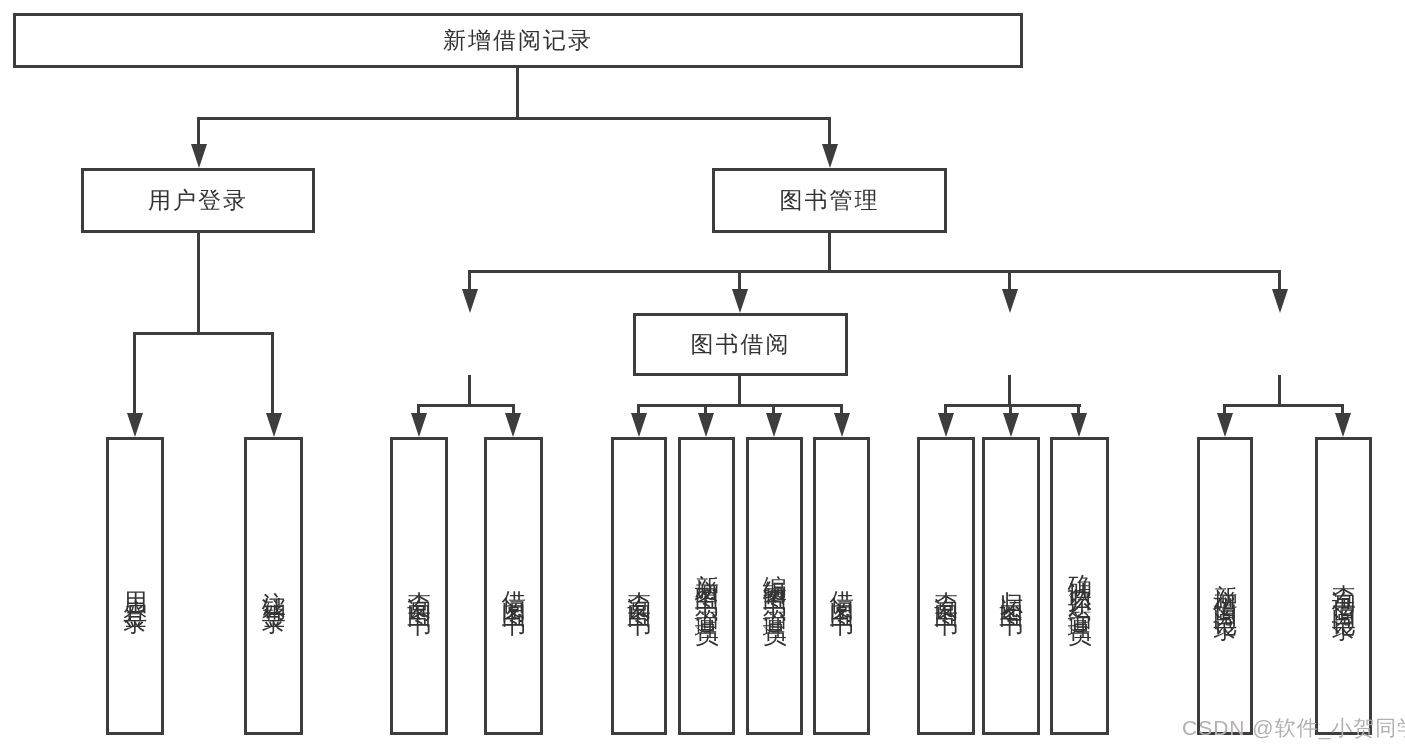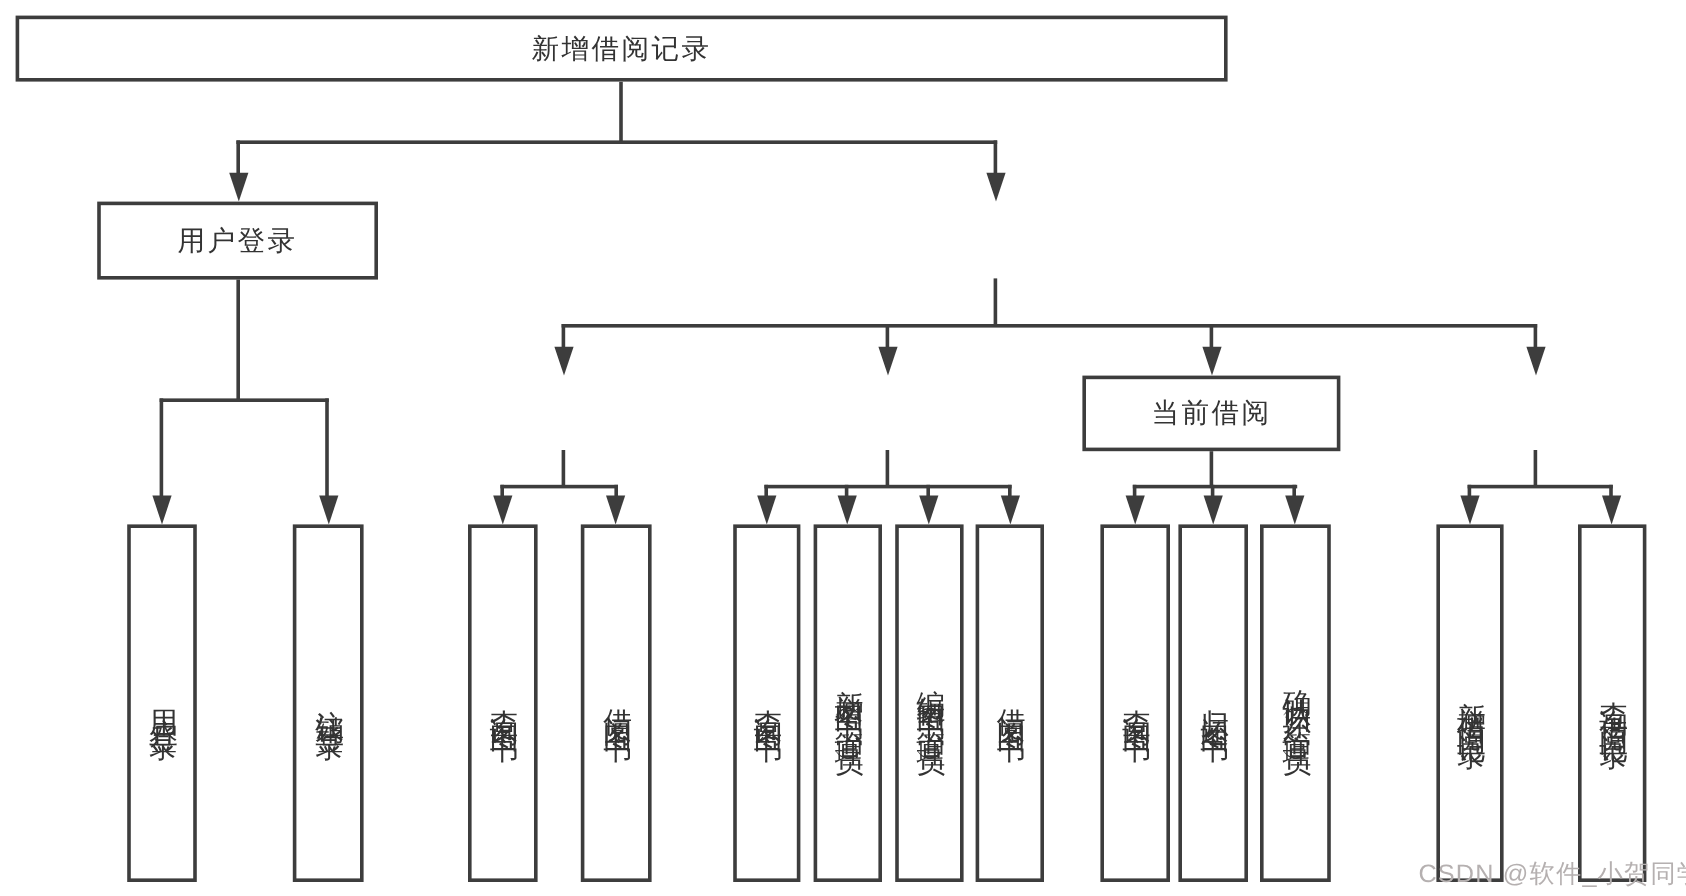--- a/index.html
+++ b/index.html
@@ -126,23 +126,26 @@
   <div class="ln" style="left:1341px;top:404px;width:3px;height:12px"></div>
   <div class="arr" style="left:1335px;top:413px"></div>
 
   <div class="node h" style="left:13px;top:13px;width:1010px;height:55px">
     <span>新增借阅记录</span>
   </div>
 
   <div class="node h" style="left:81px;top:168px;width:234px;height:65px">
     <span>用户登录</span>
   </div>
+  <div class="node h" style="left:712px;top:168px;width:235px;height:65px">
+    <span>图书管理</span>
+  </div>
 
-  <div class="node h" style="left:902px;top:313px;width:215px;height:63px">
-    <span>当前借阅</span>
+  <div class="node h" style="left:633px;top:313px;width:215px;height:63px">
+    <span>图书借阅</span>
   </div>
 
   <div class="node v" style="left:106px;top:437px;width:58px;height:298px">
     <span>用户登录</span>
   </div>
   <div class="node v" style="left:244px;top:437px;width:59px;height:298px">
     <span>注销登录</span>
   </div>
 
   <div class="node v" style="left:390px;top:437px;width:58px;height:298px">

